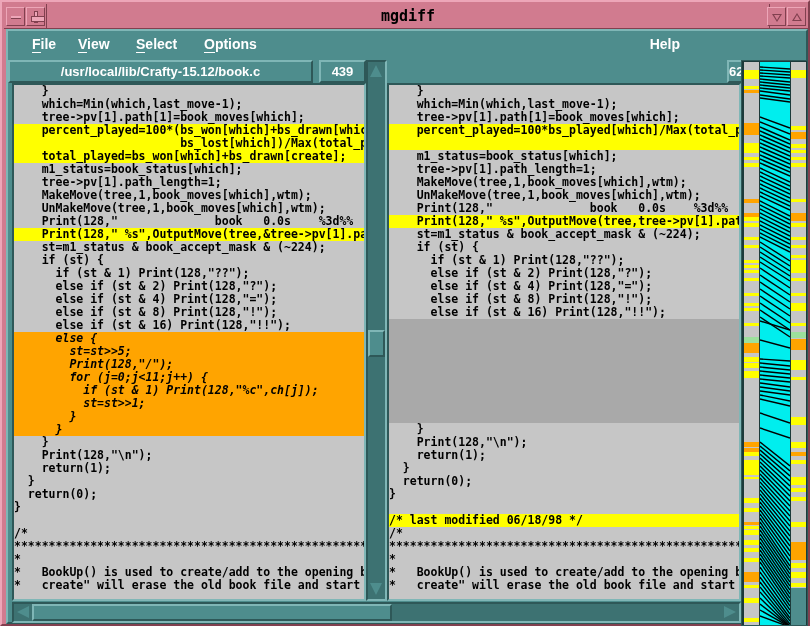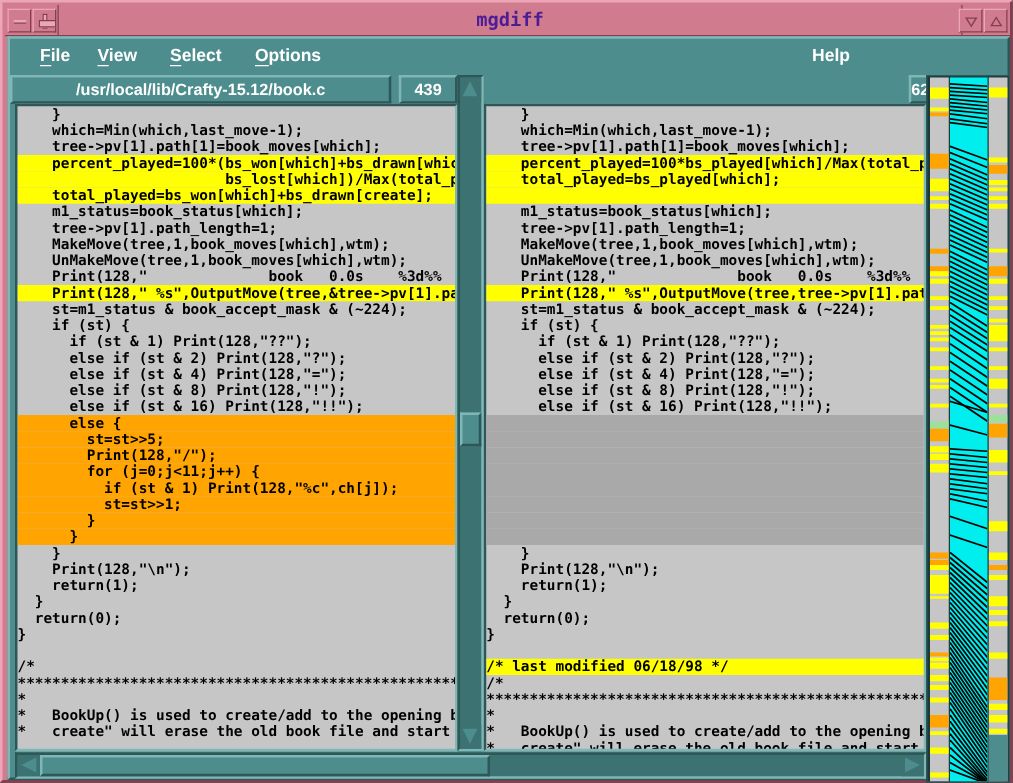--- a/index.html
+++ b/index.html
@@ -23,21 +23,21 @@
   #btn-dash{left:2px;}  #btn-cross{left:22px;} #btn-down{right:22px;} #btn-up{right:2px;}
   .glyph-dash{position:absolute;left:4px;top:8px;width:10px;height:3px;background:var(--frame-light);border-bottom:1px solid var(--frame-dark);}
   .glyph-cross{position:absolute;left:7px;top:3px;width:4px;height:12px;background:var(--frame-light);border:1px solid var(--frame-dark);}
   .glyph-cross:after{content:"";position:absolute;left:-4px;top:4px;width:12px;height:4px;background:var(--frame-light);border:1px solid var(--frame-dark);}
   .tri-down{position:absolute;left:4px;top:6px;width:0;height:0;border-left:5px solid transparent;border-right:5px solid transparent;border-top:8px solid var(--frame-dark);}
   .tri-down:after{content:"";position:absolute;left:-3px;top:-7px;width:0;height:0;border-left:3px solid transparent;border-right:3px solid transparent;border-top:5px solid var(--frame);}
   .tri-up{position:absolute;left:4px;top:5px;width:0;height:0;border-left:5px solid transparent;border-right:5px solid transparent;border-bottom:8px solid var(--frame-dark);}
   .tri-up:after{content:"";position:absolute;left:-3px;top:2px;width:0;height:0;border-left:3px solid transparent;border-right:3px solid transparent;border-bottom:5px solid var(--frame);}
   #title-area{position:absolute;left:42px;top:0;width:724px;height:24px;
               border-left:1px solid var(--frame-dark);border-right:1px solid var(--frame-dark);
-              text-align:center;line-height:24px;color:#4c1d95;
+              text-align:center;line-height:24px;color:#000000;
               font-family:"DejaVu Sans Mono",monospace;font-weight:bold;font-size:15px;}
   
   #panel{position:absolute;left:4px;top:27px;width:802px;height:595px;background:var(--teal);
          border-top:2px solid var(--teal-light);border-left:2px solid var(--teal-light);
          border-right:2px solid var(--teal-dark);border-bottom:2px solid var(--teal-dark);}
   
   #menubar{position:absolute;left:0;top:0;width:688px;height:26px;}
   .menu-item{position:absolute;top:3px;height:20px;color:#fff;font-weight:bold;font-size:14px;line-height:20px;white-space:pre;}
   .menu-item u{text-decoration:none;border-bottom:1px solid #fff;}
   
@@ -48,21 +48,21 @@
   #hdr-left-path{left:0;width:305px;} #hdr-left-count{left:311px;width:47px;}
   #hdr-right-path{left:379px;width:305px;} #hdr-right-count{left:719px;width:24px;}
   
   .pane{position:absolute;top:52px;width:354px;height:518px;background:var(--code-bg);
         border-top:2px solid var(--teal-dark);border-left:2px solid var(--teal-dark);
         border-right:2px solid var(--teal-light);border-bottom:2px solid var(--teal-light);
         overflow:hidden;}
   #pane-left{left:4px;} #pane-right{left:379px;}
   .crow{height:13px;line-height:13px;font-family:"DejaVu Sans Mono",monospace;font-weight:bold;
         font-size:11.5px;color:#000;white-space:pre;overflow:hidden;}
-  .crow.y{background:var(--chg);} .crow.o{background:var(--ins);} .crow.g{background:var(--pad-gray);}
+  .crow.y{background:var(--chg);} .crow.o{background:var(--ins);font-style:italic;} .crow.g{background:var(--pad-gray);}
   
   #vsb{position:absolute;left:358px;top:29px;width:21px;height:541px;background:var(--trough);
        border-top:2px solid var(--teal-dark);border-left:2px solid var(--teal-dark);
        border-right:2px solid var(--teal-light);border-bottom:2px solid var(--teal-light);}
   .sb-arrow{position:absolute;left:0;width:17px;height:20px;background:var(--trough);}
   .arr-up{top:0;} .arr-down{bottom:0;}
   .arr-up:after{content:"";position:absolute;left:2px;top:3px;border-left:6px solid transparent;border-right:6px solid transparent;border-bottom:12px solid var(--teal);}
   .arr-down:after{content:"";position:absolute;left:2px;top:4px;border-left:6px solid transparent;border-right:6px solid transparent;border-top:12px solid var(--teal);}
   #vsb-thumb{position:absolute;left:0px;top:268px;width:17px;height:27px;background:var(--teal);
              border-top:2px solid var(--teal-light);border-left:2px solid var(--teal-light);
@@ -161,21 +161,20 @@
         <div class="crow">************************************************************</div>
         <div class="crow">*</div>
         <div class="crow">*   BookUp() is used to create/add to the opening book file.  typing "book</div>
         <div class="crow">*   create" will erase the old book file and start from scratch,</div>
       </div>
     <div class="pane" id="pane-right">
         <div class="crow">    }</div>
         <div class="crow">    which=Min(which,last_move-1);</div>
         <div class="crow">    tree-&gt;pv[1].path[1]=book_moves[which];</div>
         <div class="crow y">    percent_played=100*bs_played[which]/Max(total_played,1);</div>
-        <div class="crow y">    total_played=bs_played[which];</div>
         <div class="crow y"></div>
         <div class="crow">    m1_status=book_status[which];</div>
         <div class="crow">    tree-&gt;pv[1].path_length=1;</div>
         <div class="crow">    MakeMove(tree,1,book_moves[which],wtm);</div>
         <div class="crow">    UnMakeMove(tree,1,book_moves[which],wtm);</div>
         <div class="crow">    Print(128,"              book   0.0s    %3d%%   ",percent_played);</div>
         <div class="crow y">    Print(128," %s",OutputMove(tree,tree-&gt;pv[1].path[1],1,wtm));</div>
         <div class="crow">    st=m1_status &amp; book_accept_mask &amp; (~224);</div>
         <div class="crow">    if (st) {</div>
         <div class="crow">      if (st &amp; 1) Print(128,"??");</div>

